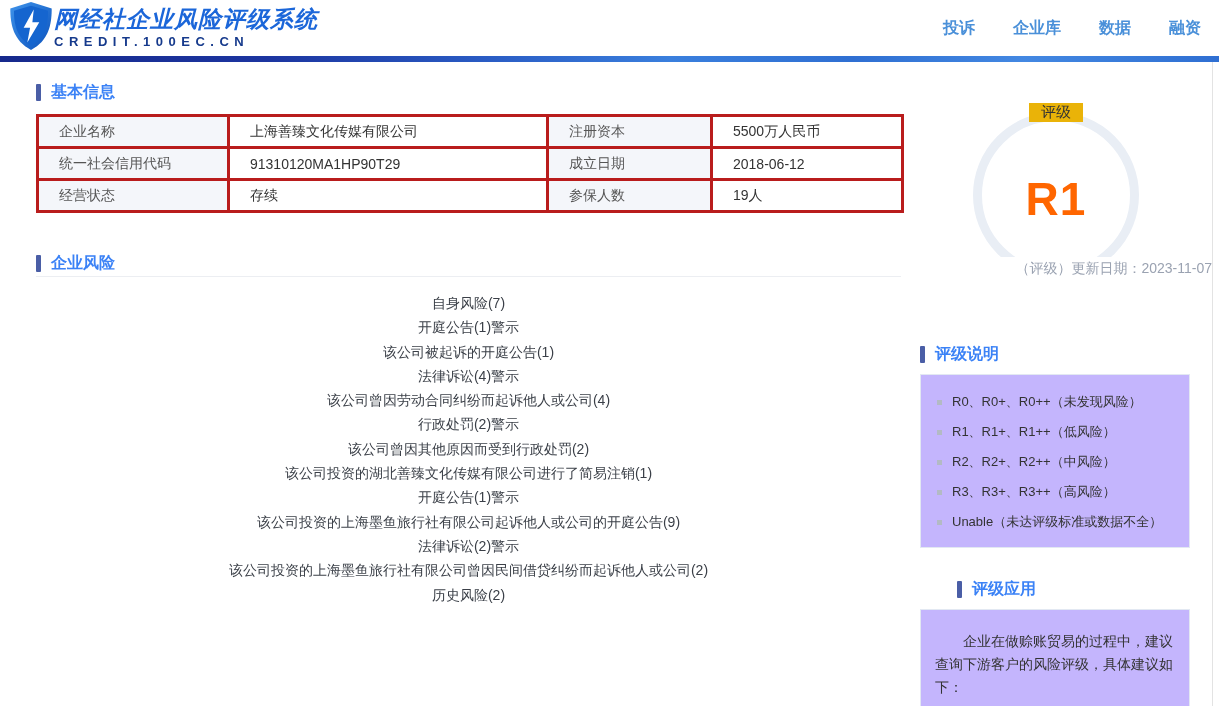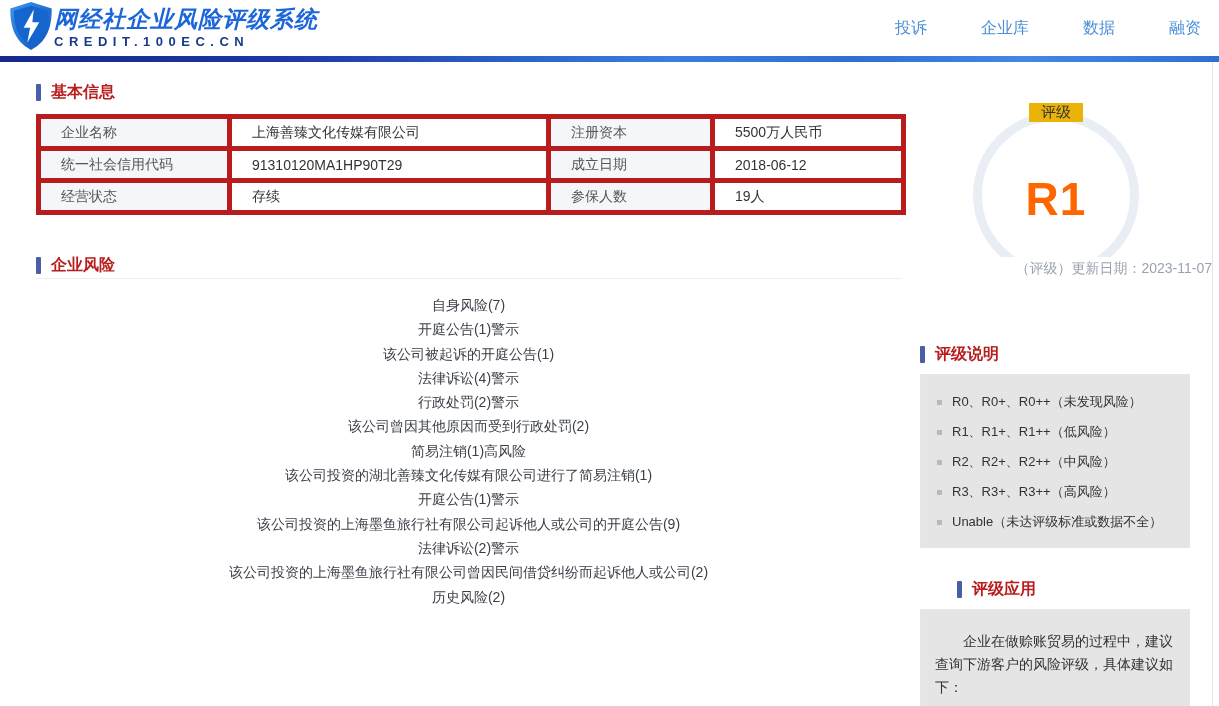--- a/index.html
+++ b/index.html
@@ -17,47 +17,47 @@
   .logo { display:flex; align-items:center; cursor:pointer; }
   .logo-text { display:flex; flex-direction:column; line-height:1; }
   .logo-title {
     font-size:23px; font-weight:bold; font-style:italic;
     color:#1b66d9; letter-spacing:1px;
   }
   .logo-sub {
     margin-top:4px; font-size:13px; font-weight:bold;
     color:#163a8c; letter-spacing:5.5px;
   }
-  .top-nav { display:flex; gap:54px; }
+  .top-nav { display:flex; gap:38px;font-weight:bold; }
   .top-nav a {
     font-size:16px; color:#4a90d9; text-decoration:none; cursor:pointer;
   }
   
   .accent-bar {
     position:absolute; top:56px; left:0; width:1219px; height:6px;
     background:linear-gradient(90deg,#16298c 0%,#1c35a0 22%,#2a5cc4 40%,
       #3a7fdd 55%,#2f6fd2 70%,#4388e2 84%,#2f6fd2 100%);
   }
   
   .content { position:absolute; top:62px; left:0; width:1219px; height:644px; }
   .main-col { position:absolute; left:36px; top:0; width:865px; }
   .right-col { position:absolute; left:920px; top:0; width:272px; }
   .right-divider {
     position:absolute; left:1212px; top:62px; height:644px; width:1px;
     background:#e3e3e3;
   }
   
   .sec-head { display:flex; align-items:center; height:18px; }
   .sec-mark { width:5px; height:17px; background:#4a5ea6; border-radius:1px; margin-right:10px; }
-  .sec-title { font-size:16px; font-weight:bold; color:#b91c1c; }
+  .sec-title { font-size:16px; font-weight:bold; color:#3b82f6; }
   .head-basic { margin:21px 0 13px 0; }
   .head-risk  { margin-top:46px; padding-bottom:8px; border-bottom:1px solid #eceef2; }
   
   table.info { width:865px; border-collapse:collapse; table-layout:fixed; font-size:14px; }
-  table.info td { border:5px solid #b91c1c; height:32px; padding-left:20px; }
+  table.info td { border:3px solid #b91c1c; height:32px; padding-left:20px; }
   td.lbl { background:#f4f6fa; color:#555; }
   td.val { background:#fff; color:#333; }
   .w1{width:191px}.w2{width:319px}.w3{width:164px}.w4{width:191px}
   
   .risk-lines { margin-top:14px; text-align:center; font-size:14px; color:#3a3f47; }
   .risk-line { line-height:24.3px; white-space:nowrap; }
   
   .rating-widget { position:relative; height:230px; margin-top:50px; }
   .ring {
     position:absolute; left:50%; top:0; transform:translateX(-50%);
@@ -76,21 +76,21 @@
     font-size:46px; font-weight:bold; color:#ff6600; letter-spacing:1px;
   }
   .rating-update {
     position:absolute; top:148px; left:-20px; width:312px; text-align:right;
     font-size:14px; color:#9aa2b1; white-space:nowrap;
   }
   
   .head-notes { margin-top:3px; }
   .head-usage { margin-top:32px;padding-left:37px; }
   .side-box {
-    margin-top:11px; border:1px solid #e2e8f2; background:#e5e5e5;
+    margin-top:11px; border:1px solid #e2e8f2; background:#c4b5fd;
     padding:12px 12px 10px 14px; width:270px;
   }
   .note-item { display:flex; align-items:flex-start; padding:6px 0; }
   .sq-bullet {
     flex:0 0 5px; width:5px; height:5px; background:#b3bac4; margin:7px 10px 0 2px;
   }
   .note-text { font-size:13px; color:#333; line-height:18px; }
   .usage-box { padding:20px 14px 18px 14px; height:120px; overflow:hidden; }
   .usage-intro { font-size:14px; color:#333; line-height:23px; text-indent:2em; }
 </style>
@@ -161,23 +161,23 @@
     <div class="sec-head head-risk">
       <span class="sec-mark"></span>
       <span class="sec-title">企业风险</span>
     </div>
 
     <div class="risk-lines">
       <div class="risk-line">自身风险(7)</div>
       <div class="risk-line">开庭公告(1)警示</div>
       <div class="risk-line">该公司被起诉的开庭公告(1)</div>
       <div class="risk-line">法律诉讼(4)警示</div>
+      <div class="risk-line">该公司曾因劳动合同纠纷而起诉他人或公司(4)</div>
       <div class="risk-line">行政处罚(2)警示</div>
       <div class="risk-line">该公司曾因其他原因而受到行政处罚(2)</div>
-      <div class="risk-line">简易注销(1)高风险</div>
       <div class="risk-line">该公司投资的湖北善臻文化传媒有限公司进行了简易注销(1)</div>
       <div class="risk-line">开庭公告(1)警示</div>
       <div class="risk-line">该公司投资的上海墨鱼旅行社有限公司起诉他人或公司的开庭公告(9)</div>
       <div class="risk-line">法律诉讼(2)警示</div>
       <div class="risk-line">该公司投资的上海墨鱼旅行社有限公司曾因民间借贷纠纷而起诉他人或公司(2)</div>
       <div class="risk-line">历史风险(2)</div>
     </div>
   </div>
 
   <div class="right-col">

